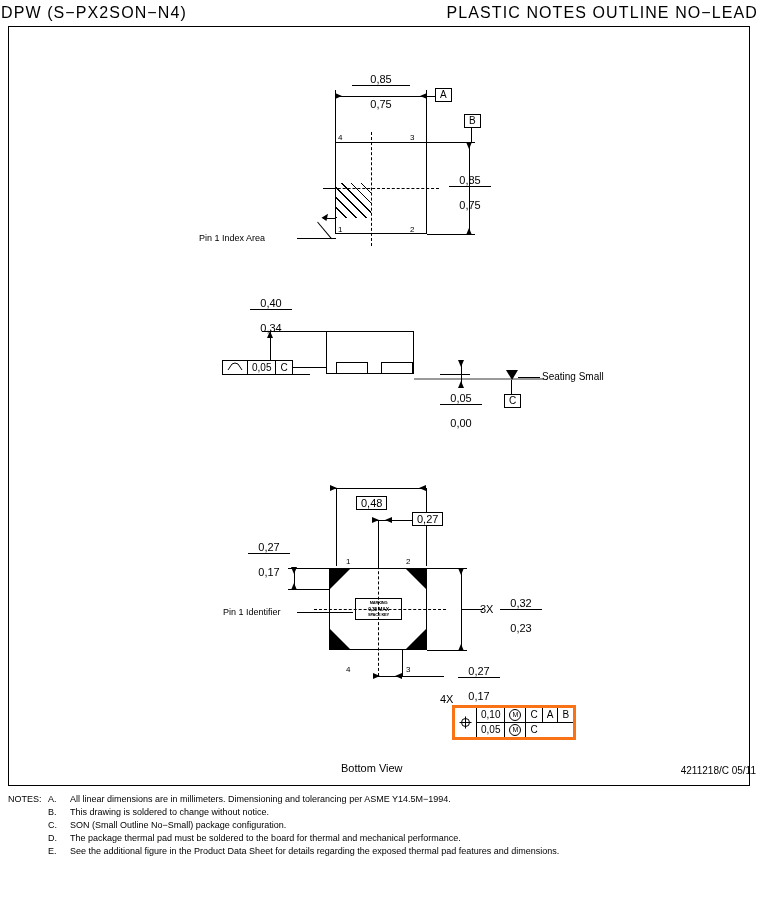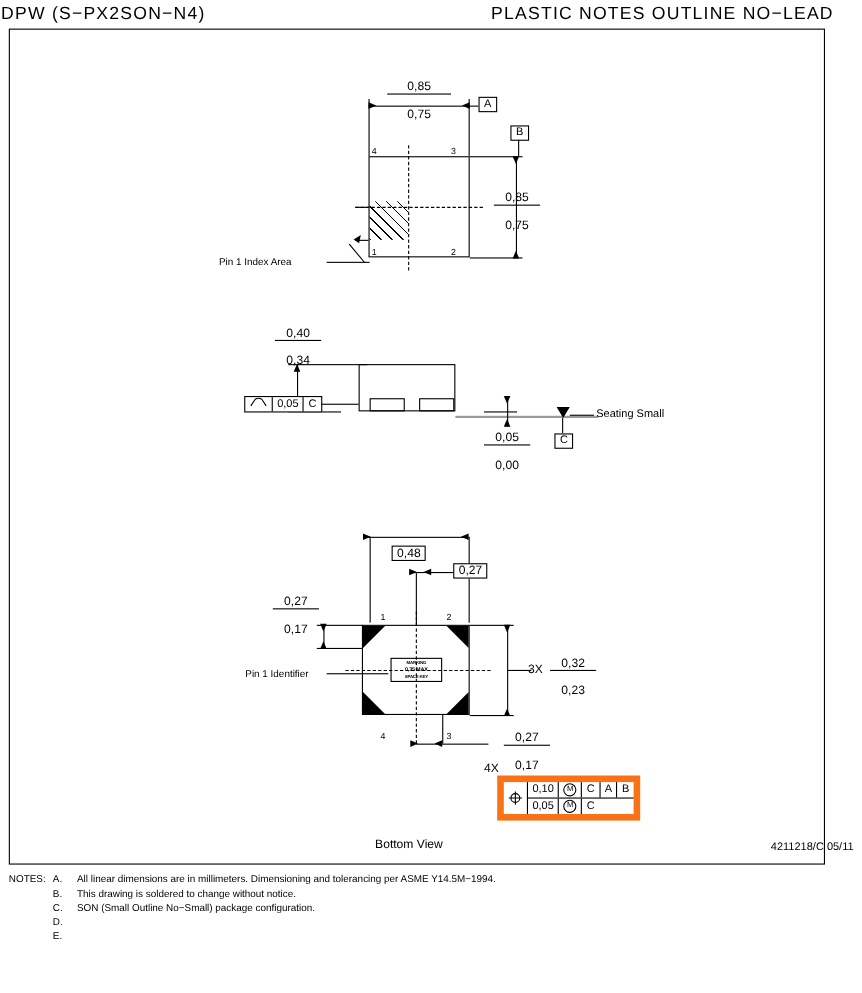--- a/index.html
+++ b/index.html
@@ -123,21 +123,21 @@
     border: 1px solid #000;
     border-radius: 50%;
     width: 10px; height: 10px;
     line-height: 10px;
     font-size: 7px;
     text-align: center;
     vertical-align: 1px;
   }
   .fcf2 {
     position: absolute;
-    border: 6px solid #f97316;
+    border: 3px solid #f97316;
     background: #fff;
     font-size: 10px;
     display: flex;
   }
   .fcf2 .lead {
     border-right: 1px solid #000;
     padding: 2px 4px;
     display: flex;
     align-items: center;
     font-size: 13px;
@@ -167,21 +167,21 @@
   .notes .nlabel {
     position: absolute;
     left: 0; top: 0;
     font-size: 9px;
   }
   .notes ol { margin: 0; padding: 0; list-style: none; }
   .notes li { display: flex; }
   .notes li .lt { width: 22px; flex: 0 0 22px; padding-left: 40px; }
   .drawnum {
     position: absolute;
-    right: 8px;
+    right: 28px;
     top: 765px;
     font-size: 10px;
     white-space: nowrap;
   }
   .seating-label { position: absolute; font-size: 10px; white-space: nowrap; }
   .padcore {
     position: absolute;
     font-size: 4px;
     line-height: 4px;
     text-align: center;
@@ -395,20 +395,22 @@
       <li>
         <span class="lt">B.</span>
         <span>This drawing is soldered to change without notice.</span>
       </li>
       <li>
         <span class="lt">C.</span>
         <span>SON (Small Outline No−Small) package configuration.</span>
       </li>
       <li>
         <span class="lt">D.</span>
+        <span>The package thermal pad must be soldered to the board for thermal and mechanical performance.</span>
       </li>
       <li>
         <span class="lt">E.</span>
+        <span>See the additional figure in the Product Data Sheet for details regarding the exposed thermal pad features and dimensions.</span>
       </li>
     </ol>
   </div>
 
 </div>
 
 </body></html>

